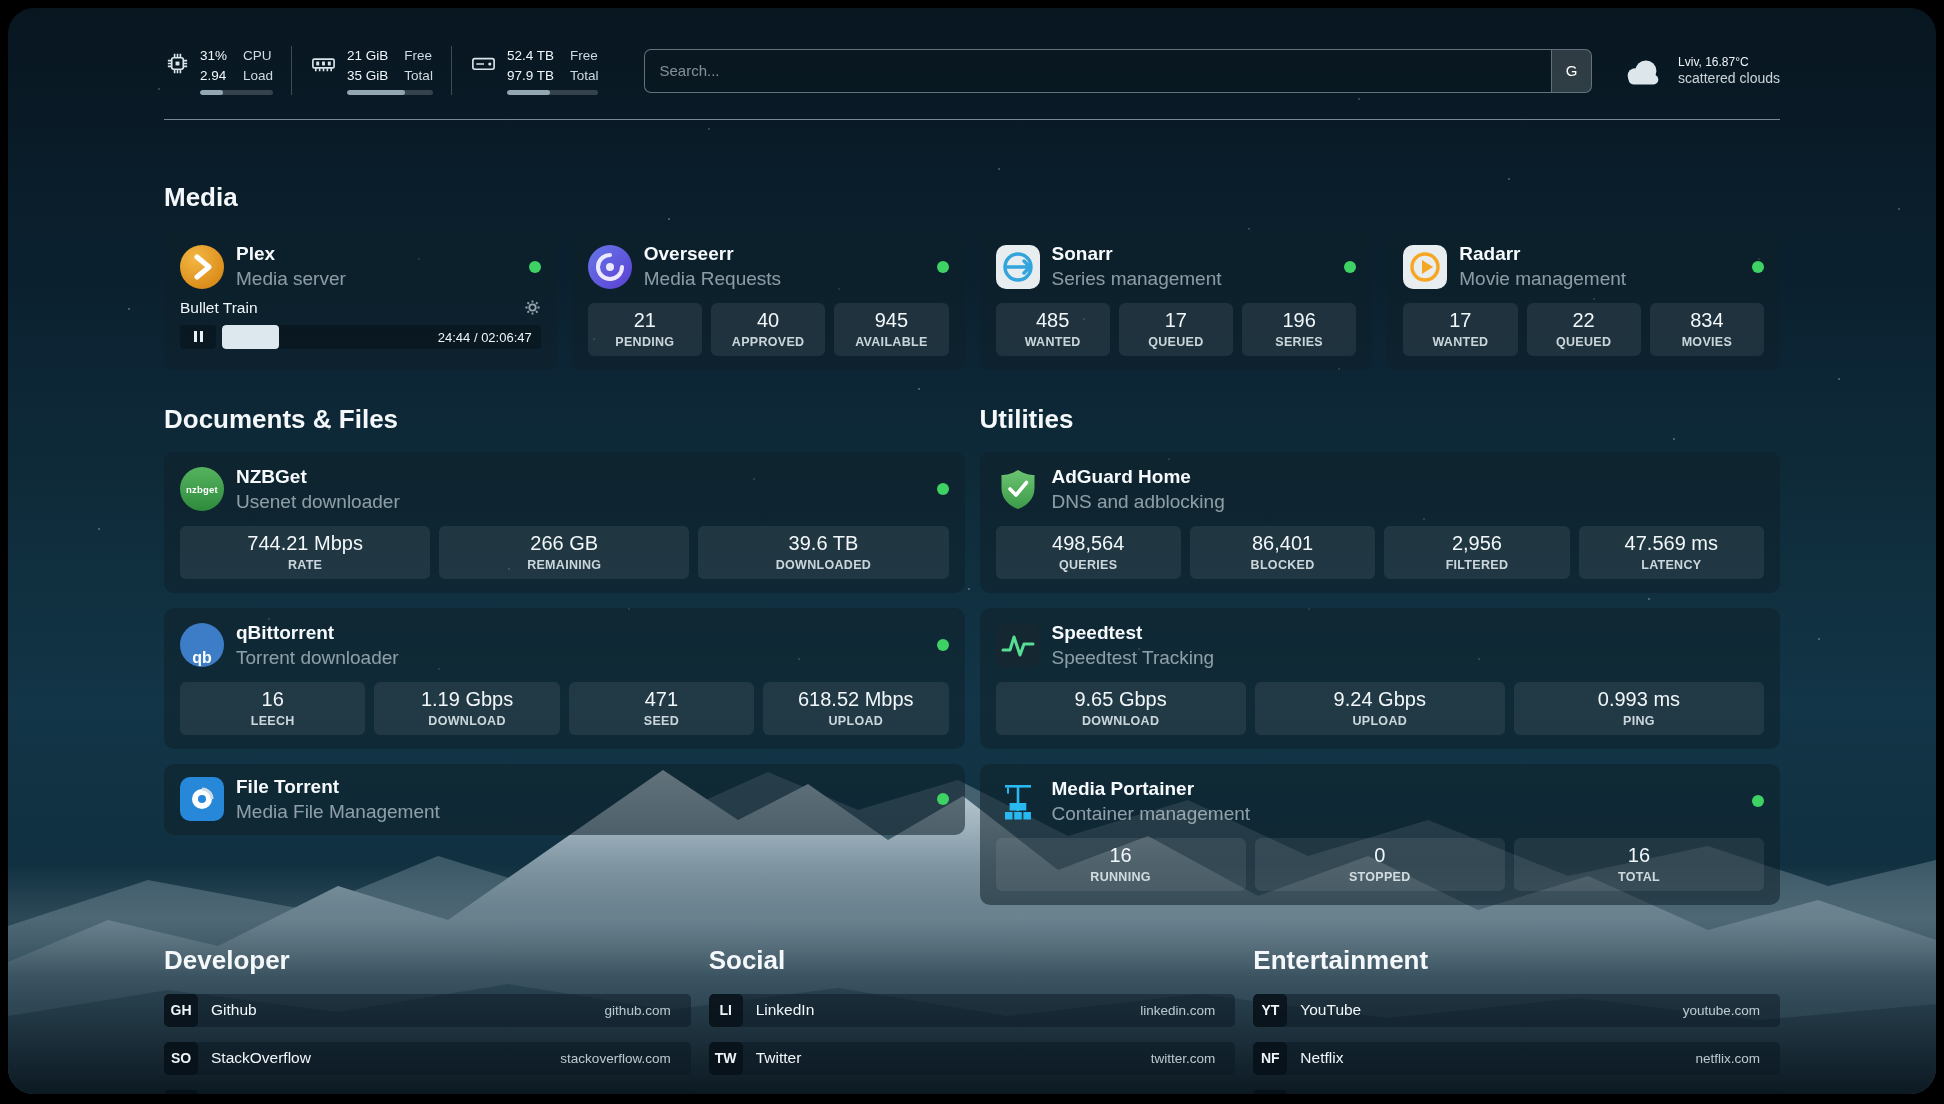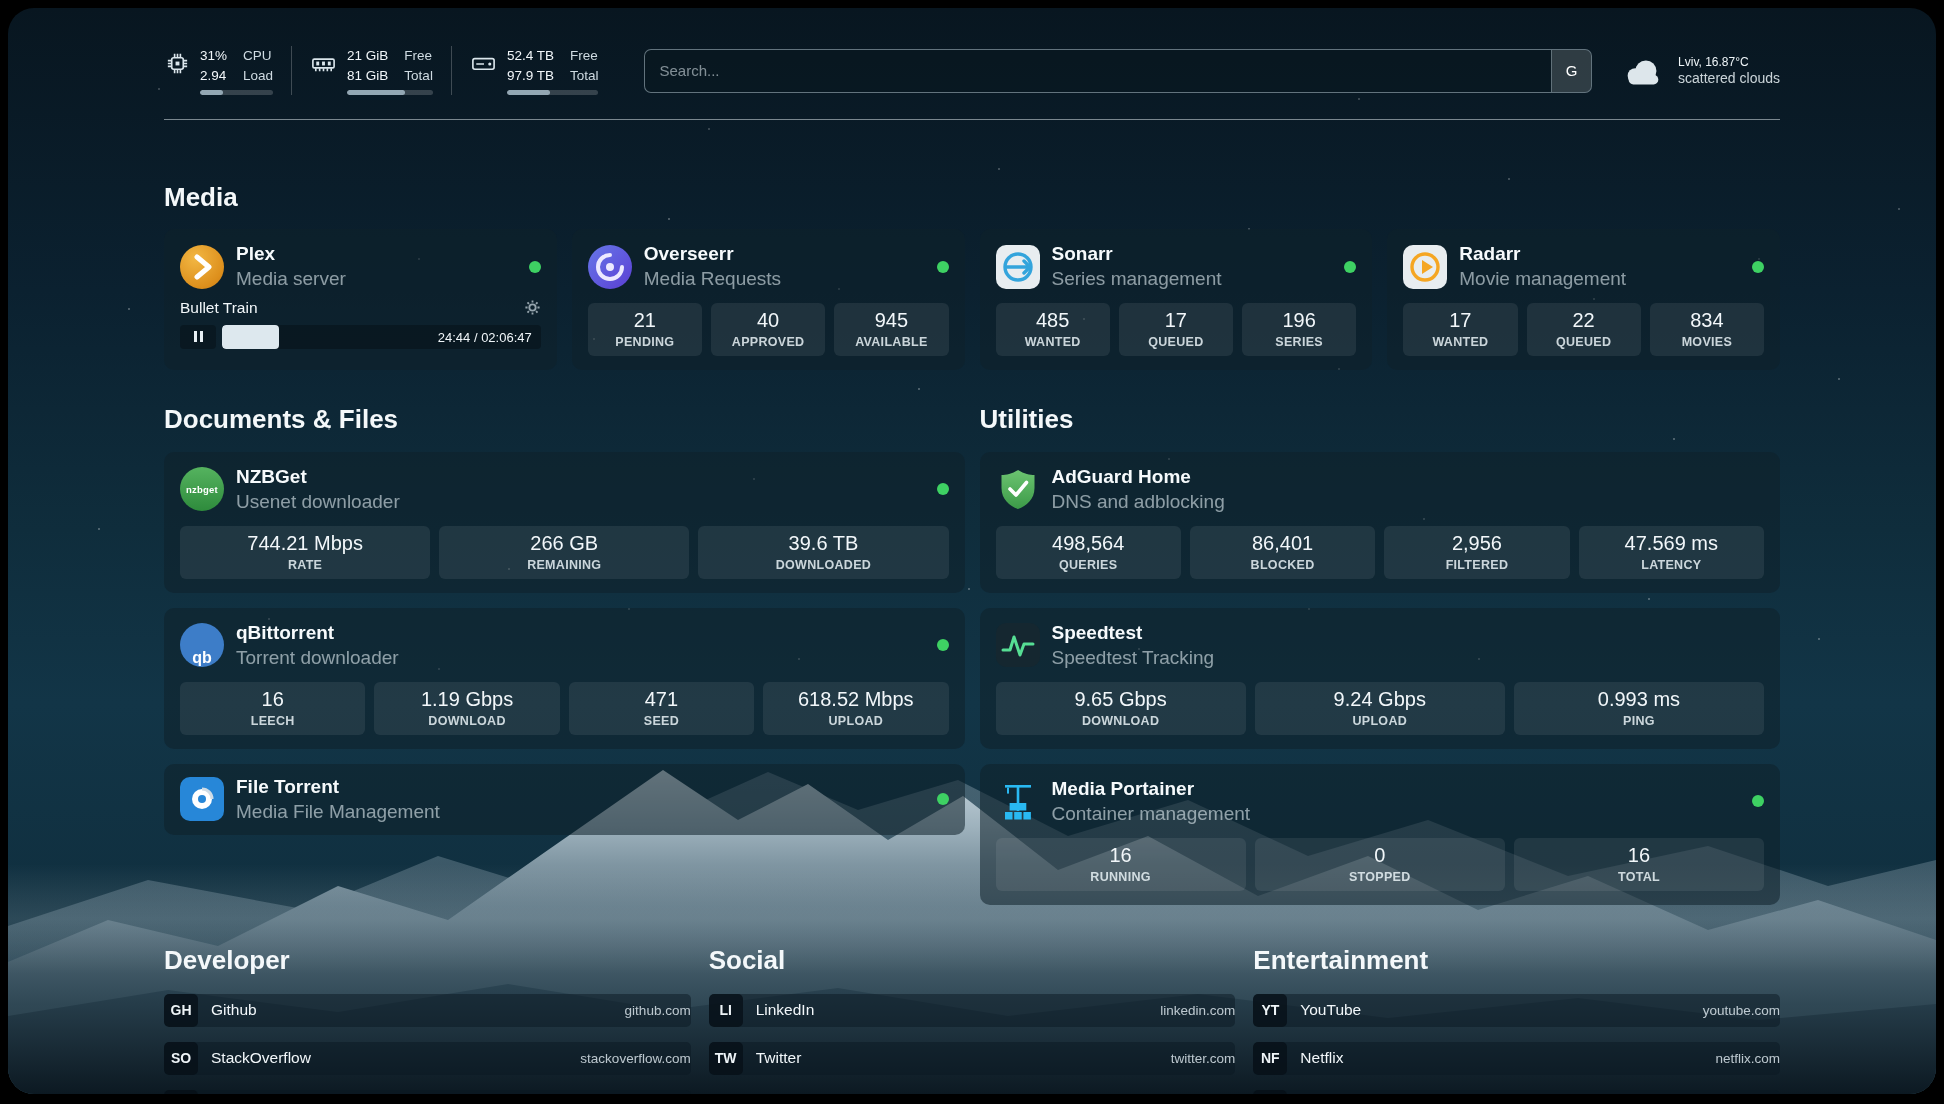--- a/index.html
+++ b/index.html
@@ -107,21 +107,21 @@
   .qb-icon { background:#3d7dc8; color:#fff; font-weight:700; font-size:16px;align-items:flex-end; }
   .fb-icon { background:#2787d8; }
   .speedtest-icon { background:#152730; }
 
   
   .bottom-grid { display:grid; grid-template-columns:repeat(3,1fr); gap:18px; margin-top:40px; }
   .bm-group .section-title { margin-bottom:18px; }
   .bm-row { display:flex; align-items:center; height:33px; margin-bottom:15px; background:rgba(10,24,33,0.5); border-radius:5px; overflow:hidden; cursor:pointer; }
   .bm-badge { width:34px; height:33px; flex:0 0 34px; background:rgba(6,16,23,0.78); color:#eef4f7; font-size:14px; font-weight:700; display:flex; align-items:center; justify-content:center; border-radius:5px; }
   .bm-name { margin-left:13px; font-size:15.5px; color:#f2f7fa; }
-  .bm-domain { margin-left:auto; padding-right:0; font-size:13.5px; color:rgba(230,240,246,0.8); }
+  .bm-domain { margin-left:auto; padding-right:20px; font-size:13.5px; color:rgba(230,240,246,0.8); }
 </style>
 </head>
 <body>
 
 <div class="stage">
   <div class="frame">
 
     <svg class="mountains" viewBox="0 0 1928 400" preserveAspectRatio="none">
       <defs>
         <linearGradient id="mg" x1="0" y1="0" x2="0" y2="1">
@@ -189,21 +189,21 @@
                 <path d="M6 19v3 M10 19v3 M14 19v3 M18 19v3 M22 19v3"></path>
                 <rect x="6.5" y="12" width="3" height="4" fill="#dbe6ec" stroke="none"></rect>
                 <rect x="12.5" y="12" width="3" height="4" fill="#dbe6ec" stroke="none"></rect>
                 <rect x="18.5" y="12" width="3" height="4" fill="#dbe6ec" stroke="none"></rect>
               </svg>
             </span>
             <div class="m-body">
               <div class="m-cols">
                 <div class="m-col values">
                   <span>21 GiB</span>
-                  <span>81 GiB</span>
+                  <span>35 GiB</span>
                 </div>
                 <div class="m-col labels">
                   <span>Free</span>
                   <span>Total</span>
                 </div>
               </div>
               <div class="m-bar">
                   <div class="m-fill" style="width: 67%;"></div>
                 </div>
             </div>

